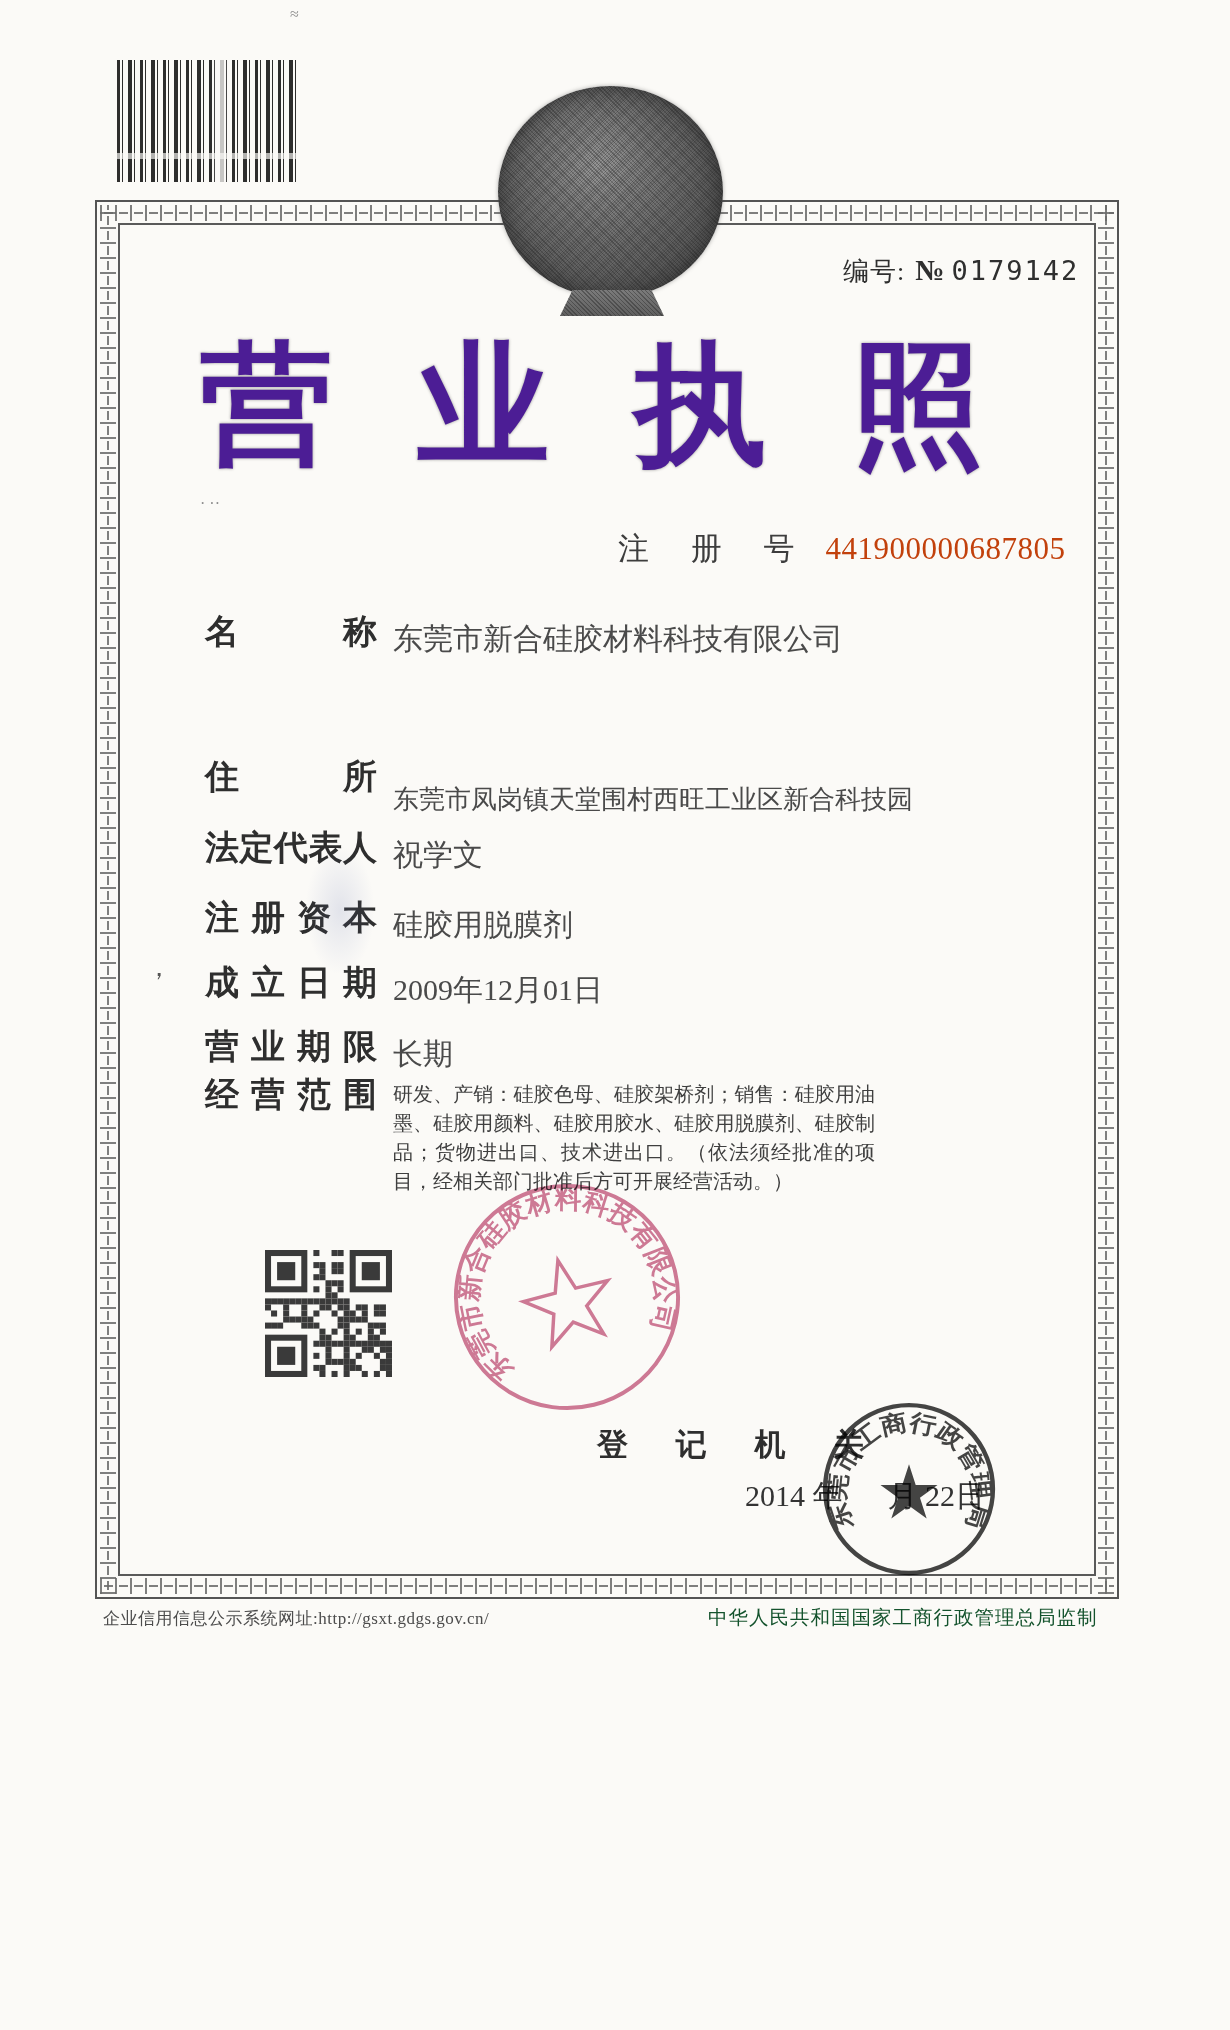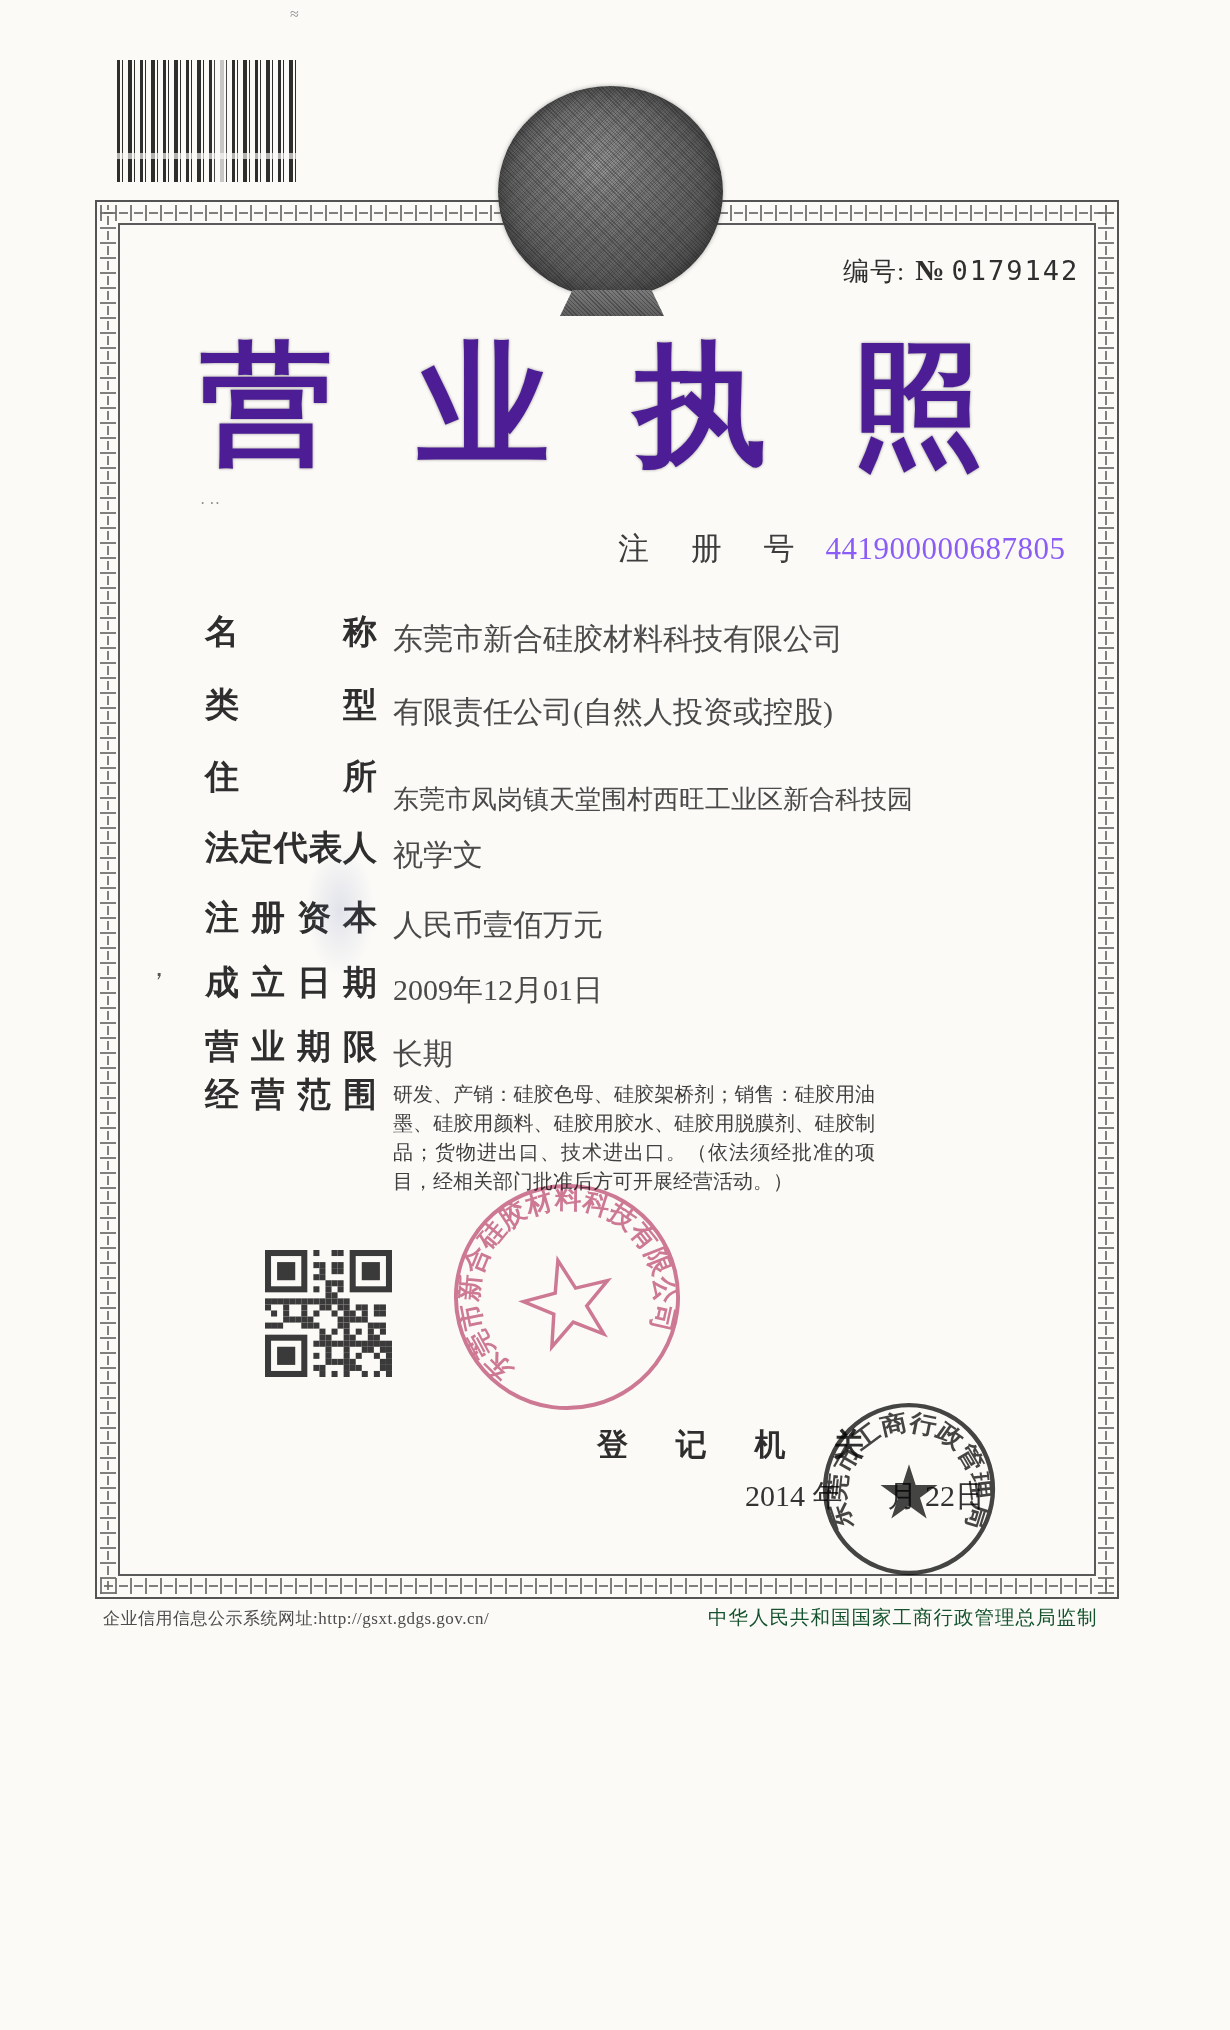--- a/index.html
+++ b/index.html
@@ -60,21 +60,21 @@
   .serial .digits{font-family:"DejaVu Sans Mono","Liberation Mono",monospace;font-size:27px;letter-spacing:2px;}
 
   .license-title{
     position:absolute;left:95px;top:330px;width:1020px;text-align:center;
     font-size:132px;font-weight:700;color:#4c1d95;letter-spacing:26px;line-height:1.15;
     text-shadow:0 0 3px rgba(25,25,25,.45);white-space:nowrap;
   }
 
   .regno-row{position:absolute;left:618px;top:528px;white-space:nowrap;}
   .regno-label{font-size:31px;font-weight:normal;color:#3d3d3d;letter-spacing:17px;}
-  .regno-value{font-size:31px;color:#8b5cf6;letter-spacing:0.5px;padding-left:10px;}
+  .regno-value{font-size:31px;color:#c2410c;letter-spacing:0.5px;padding-left:10px;}
 
   .row{position:absolute;left:205px;display:flex;align-items:flex-start;}
   .flabel{
     width:172px;flex:0 0 172px;font-size:34px;font-weight:bold;color:#2e2e2e;
     text-align:justify;text-align-last:justify;line-height:1.1;
   }
   .fvalue{margin:6px 0 0 16px;font-size:30px;color:#4a4a4a;white-space:nowrap;}
   .fvalue.addr{font-size:26px;margin-top:24px;}
   .fvalue.scope{font-size:20px;width:482px;white-space:normal;line-height:29px;margin-top:4px;text-align:justify;color:#3f3f3f;}
 
@@ -125,35 +125,31 @@
 
   <div class="regno-row">
     <span class="regno-label">注 册 号</span>
     <span class="regno-value">441900000687805</span>
   </div>
 
   <div class="row" style="top:613px">
     <div class="flabel">名称</div>
     <div class="fvalue">东莞市新合硅胶材料科技有限公司</div>
   </div>
-  <div class="row" style="top:686px">
-    <div class="flabel">类型</div>
-    <div class="fvalue">有限责任公司(自然人投资或控股)</div>
-  </div>
   <div class="row" style="top:758px">
     <div class="flabel">住所</div>
     <div class="fvalue addr">东莞市凤岗镇天堂围村西旺工业区新合科技园</div>
   </div>
   <div class="row" style="top:829px">
     <div class="flabel">法定代表人</div>
     <div class="fvalue">祝学文</div>
   </div>
   <div class="row" style="top:899px">
     <div class="flabel">注册资本</div>
-    <div class="fvalue">人民币壹佰万元</div>
+    <div class="fvalue">硅胶用脱膜剂</div>
   </div>
   <div class="row" style="top:964px">
     <div class="flabel">成立日期</div>
     <div class="fvalue">2009年12月01日</div>
   </div>
   <div class="row" style="top:1028px">
     <div class="flabel">营业期限</div>
     <div class="fvalue">长期</div>
   </div>
   <div class="row" style="top:1076px">

